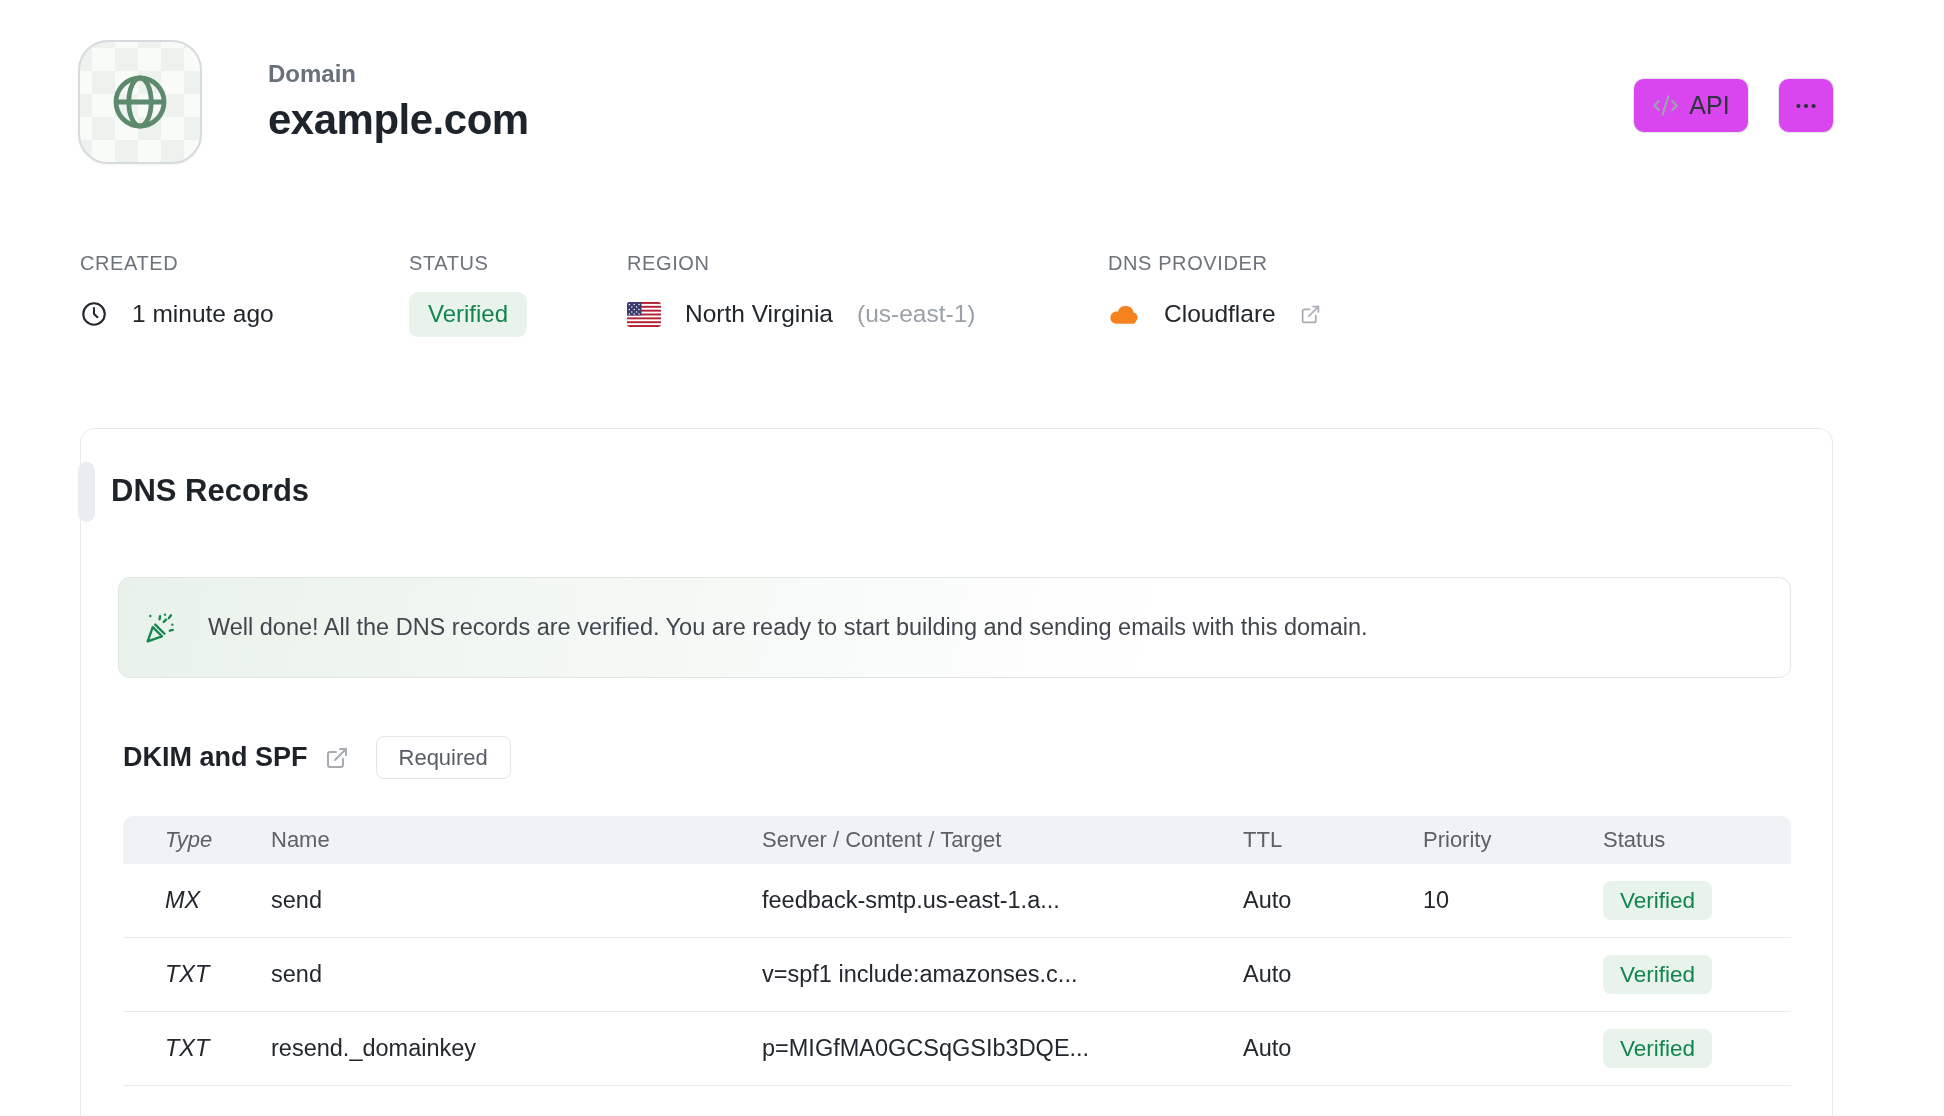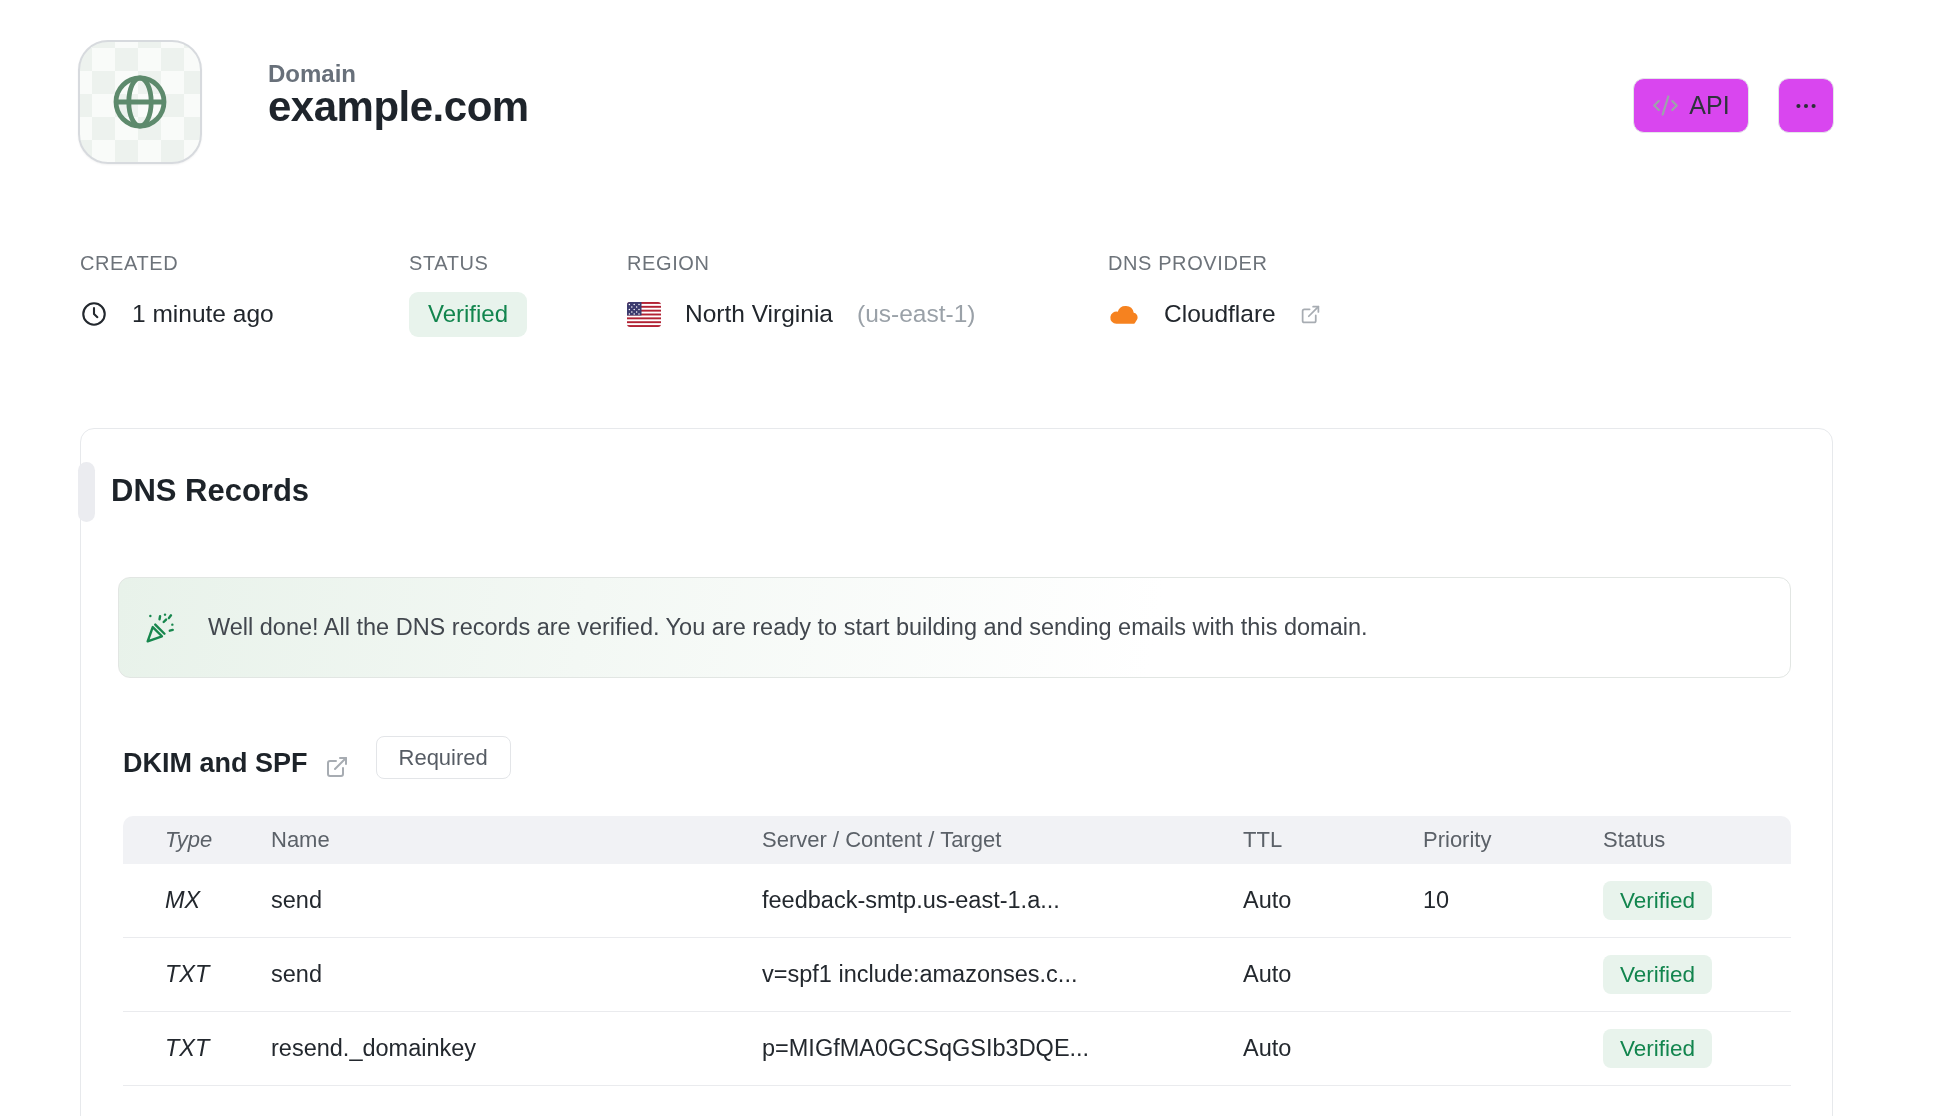--- a/index.html
+++ b/index.html
@@ -15,21 +15,21 @@
     left:78px; top:40px; width:124px; height:124px;
     border-radius:30px; border:2px solid #d7dade;
     background:
       repeating-conic-gradient(#edf2ee 0% 25%, #f9fbf9 0% 50%);
     background-size:46px 46px; background-position:12px 6px;
     display:flex; align-items:center; justify-content:center;
     box-shadow:0 1px 2px rgba(0,0,0,.05);
   }
   .title-block { left:268px; top:62px; }
   .eyebrow { font-size:24px; font-weight:600; color:#68707a; line-height:1; }
-  .domain-title { font-size:42px; font-weight:700; color:#1e242b; letter-spacing:-0.5px; line-height:1;text-align:right; }
+  .domain-title { font-size:42px; font-weight:700; color:#1e242b; letter-spacing:-0.5px; margin-top:13px; line-height:1;text-align:right; }
 
   .btn {
     border:1.5px solid #e3e5e9; border-radius:11px; background:#d946ef;
     display:flex; align-items:center; justify-content:center;
     color:#2e343b; cursor:pointer;
   }
   .btn-api { left:1633px; top:78px; width:116px; height:55px; gap:10px; font-size:25px; font-weight:500; }
   .btn-more { left:1778px; top:78px; width:56px; height:55px; }
 
   
@@ -56,21 +56,21 @@
   .card-title { position:absolute; left:30px; top:46px; font-size:31px; font-weight:700; color:#1d2329; line-height:1; }
 
   .banner {
     position:absolute; left:37px; top:148px; width:1673px; height:101px;
     border:1.5px solid #e2e6e3; border-radius:12px;
     background:linear-gradient(100deg, var(--banner-green,#e8f2ea) 0%, #f3f8f4 28%, #ffffff 62%);
     display:flex; align-items:center; gap:31px; padding:0 22px 0 26px;
   }
   .banner-text { font-size:23.5px; color:#42474e; }
 
-  .section-head { position:absolute; left:42px; top:307px; height:43px; display:flex; align-items:flex-end; }
+  .section-head { position:absolute; left:42px; top:307px; height:43px; display:flex; align-items:center; }
   .section-title { font-size:27px; font-weight:700; color:#1d2329; }
   .section-head .ext-link { margin-left:17px; }
   .required-badge {
     margin-left:27px; height:43px; padding:0 22px;
     border:1.5px solid #e3e5e8; border-radius:8px; background:#fff;
     display:flex; align-items:center; font-size:22px; color:#565c64;
   }
 
   
   .dns-table { position:absolute; left:42px; top:387px; width:1668px; }

